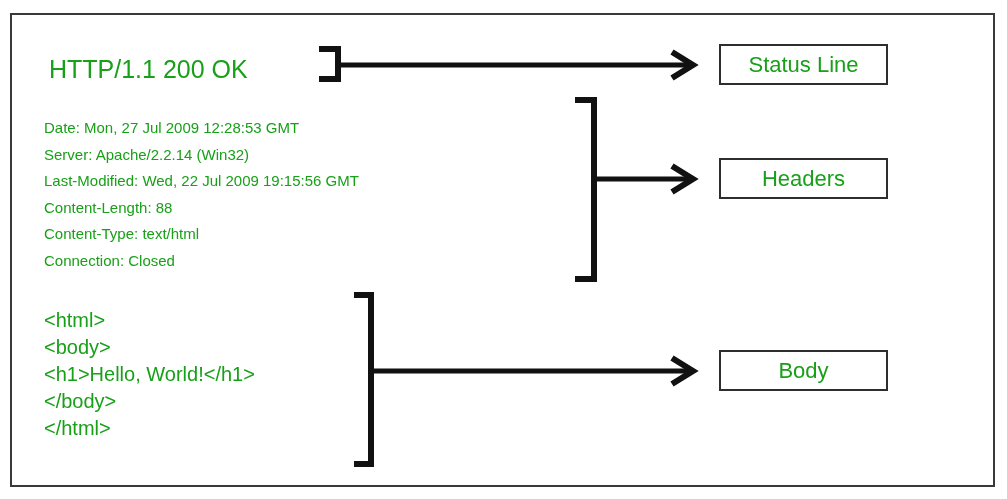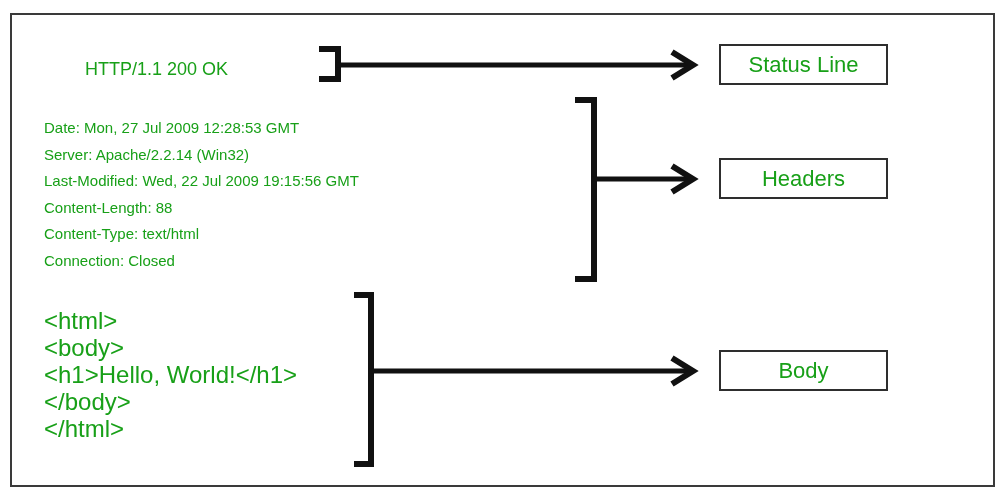--- a/index.html
+++ b/index.html
@@ -42,34 +42,33 @@
   .msg-text {
     position: absolute;
     color: #18a018;
     font-family: "Liberation Sans", sans-serif;
     white-space: pre;
     line-height: 25px;
   }
   #status-line-text {
     left: 49px;
     top: 56px;
-    font-size: 18px;
+    font-size: 25px;
     line-height: 26px;
-    margin-left: 36px;
   }
   #headers-text {
     left: 44px;
     top: 115px;
     font-size: 15px;
     line-height: 26.5px;
   }
   #body-text {
     left: 44px;
     top: 307px;
-    font-size: 24px;
+    font-size: 20px;
     line-height: 27px;
   }
   
   .label-box {
     position: absolute;
     border: 2px solid #2e2e2e;
     background: #ffffff;
     box-sizing: border-box;
     color: #18a018;
     font-size: 22px;

